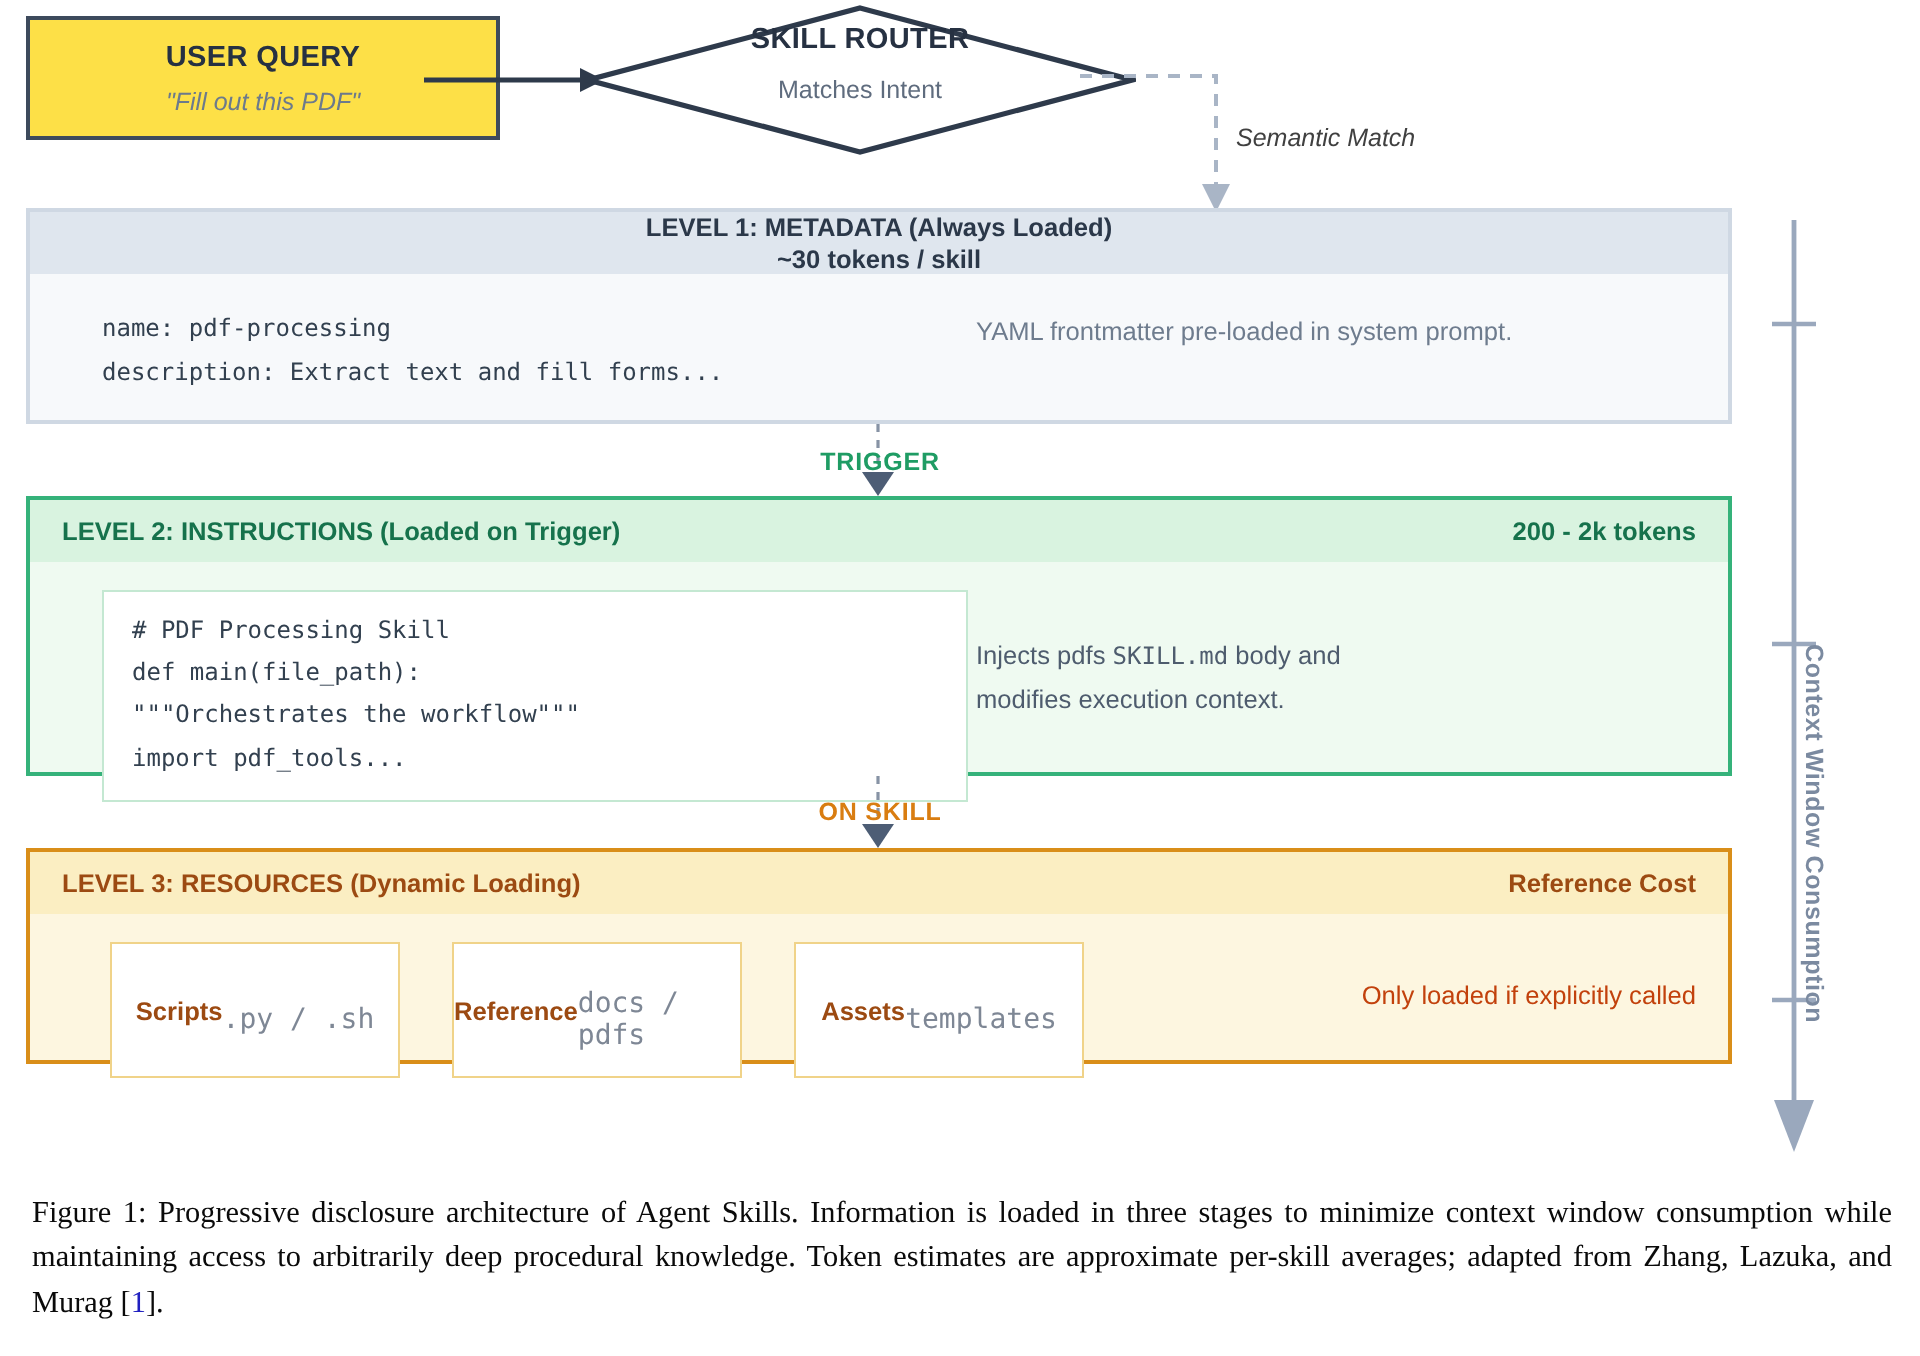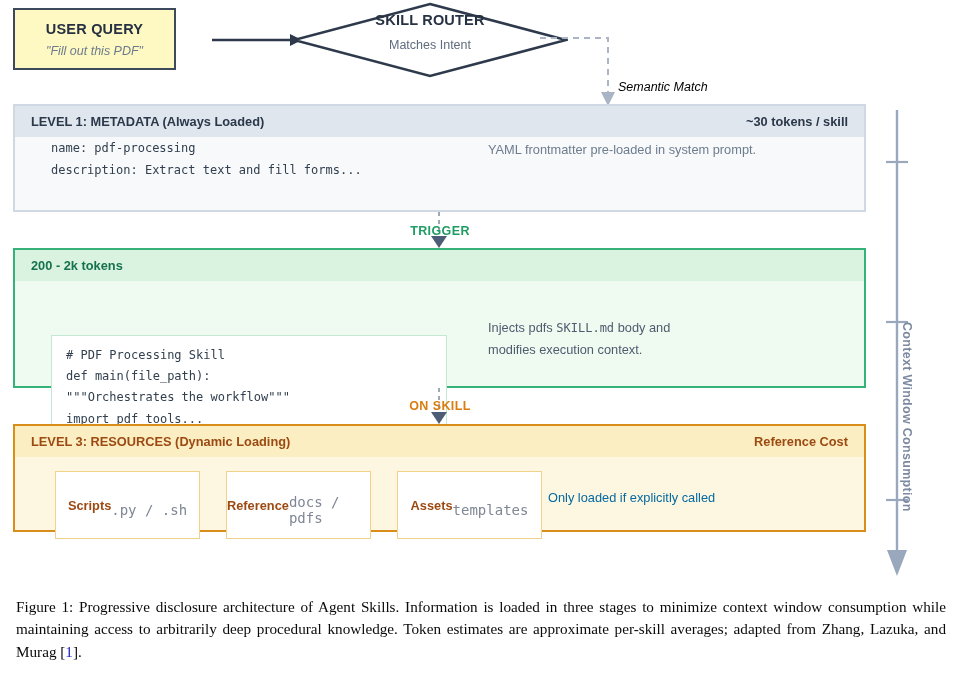--- a/index.html
+++ b/index.html
@@ -14,22 +14,22 @@
     font-family: "Liberation Sans", sans-serif;
     overflow: hidden;
   }
 
   
   .abs { position: absolute; }
 
   
   #user-query-box {
     left: 13px; top: 8px;
-    width: 163px; height: 62px;
-    background: #fef9c3;
+    width: 237px; height: 62px;
+    background: #fde047;
     border: 2px solid #3d4a5c;
     box-sizing: border-box;
     display: flex;
     flex-direction: column;
     align-items: center;
     justify-content: center;
   }
   #user-query-title {
     font-size: 14.5px;
     font-weight: bold;
@@ -53,23 +53,23 @@
     letter-spacing: .2px;
   }
   #router-sub {
     left: 292px; top: 38px; width: 276px;
     text-align: center;
     font-size: 12.5px; color: #5f6c7e;
   }
 
   #semantic-path { left: 540px; top: 30px; width: 90px; height: 78px; }
   #semantic-match-label {
-    left: 618px; top: 80px;
+    left: 618px; top: 62px;
     font-size: 12.5px; font-style: italic;
-    color: #000000;
+    color: #404040;
   }
 
   
   .level-panel {
     left: 13px;
     width: 853px;
     box-sizing: border-box;
     border-width: 2px;
     border-style: solid;
   }
@@ -84,22 +84,22 @@
     font-weight: bold;
   }
   .level-body {
     display: flex;
     align-items: flex-start;
     box-sizing: border-box;
   }
 
   
   #level1-panel { top: 104px; height: 108px; background: #f7f9fb; border-color: #cfd8e3; }
-  #level1-panel .level-head { background: #dfe6ee; color: #2b3849; }
-  #level1-panel .level-body { height: 75px; padding: 0 16px 0 16px; }
+  #level1-panel .level-head { background: #dfe6ee; color: #2b3849; flex-direction: column; }
+  #level1-panel .level-body { height: 75px; padding: 16px 16px 0 16px; }
   #level1-code {
     font-family: "DejaVu Sans Mono", monospace;
     font-size: 12px;
     color: #32404f;
     line-height: 1.85;
     white-space: pre;
     padding-left: 20px;
   }
   #level1-note {
     font-size: 12.8px; color: #6e7c8e; line-height: 1.7;
@@ -113,27 +113,26 @@
     text-align: center;
     font-size: 12.5px; font-weight: bold;
     color: #1f9c64; letter-spacing: .4px;
   }
 
   
   #level2-panel { top: 248px; height: 140px; background: #effaf1; border-color: #35b27a; }
   #level2-panel .level-head { background: #d9f3e0; color: #16724c; }
   #level2-panel .level-body { height: 105px; padding: 14px 16px 0 16px; }
   #level2-code-card {
-    width: 396px;
+    width: 433px;
     background: #ffffff;
     border: 1px solid #c4e8d2;
     padding: 9px 14px 10px 14px;
     box-sizing: border-box;
     margin-left: 20px;
-    margin-top: 40px;
   }
   #level2-code {
     font-family: "DejaVu Sans Mono", monospace;
     font-size: 12px;
     color: #32404f;
     line-height: 1.77;
     white-space: pre;
   }
   #level2-note {
     font-size: 12.8px; color: #4e5c6e; line-height: 1.75;
@@ -170,22 +169,22 @@
   }
   .res-title {
     font-size: 12.8px; font-weight: bold; color: #9c4a12;
   }
   .res-sub {
     margin-top: 9px;
     font-family: "DejaVu Sans Mono", monospace;
     font-size: 14px; color: #7e8795;
   }
   #level3-note {
-    font-size: 12.8px; color: #0369a1; line-height: 1.75;
-    margin-left: auto; width: 300px; padding-top: 16px;
+    font-size: 12.8px; color: #c2410c; line-height: 1.75;
+    margin-left: auto; width: 300px; padding-top: 16px; text-align: right;
   }
 
   
   #context-axis { left: 880px; top: 110px; width: 34px; height: 470px; }
   #context-axis-label {
     left: 914px; top: 322px;
     width: 260px;
     transform: rotate(90deg);
     transform-origin: 0 0;
     font-size: 12.5px; font-weight: bold;
@@ -242,20 +241,21 @@
 </div>
 
 <svg class="abs" id="trigger-connector" viewBox="0 0 30 36">
   <line x1="15" y1="0" x2="15" y2="24" stroke="#8793a5" stroke-width="1.6" stroke-dasharray="4,4"></line>
   <polygon points="7,24 23,24 15,36" fill="#4d5d75"></polygon>
 </svg>
 <div class="abs" id="trigger-label">TRIGGER</div>
 
 <div class="abs level-panel" id="level2-panel">
   <div class="level-head">
+    <span>LEVEL 2: INSTRUCTIONS (Loaded on Trigger)</span>
     <span>200 - 2k tokens</span>
   </div>
   <div class="level-body">
     <div id="level2-code-card">
       <div id="level2-code"># PDF Processing Skill
 def main(file_path):
 """Orchestrates the workflow"""
 import pdf_tools...</div>
     </div>
     <div id="level2-note">

